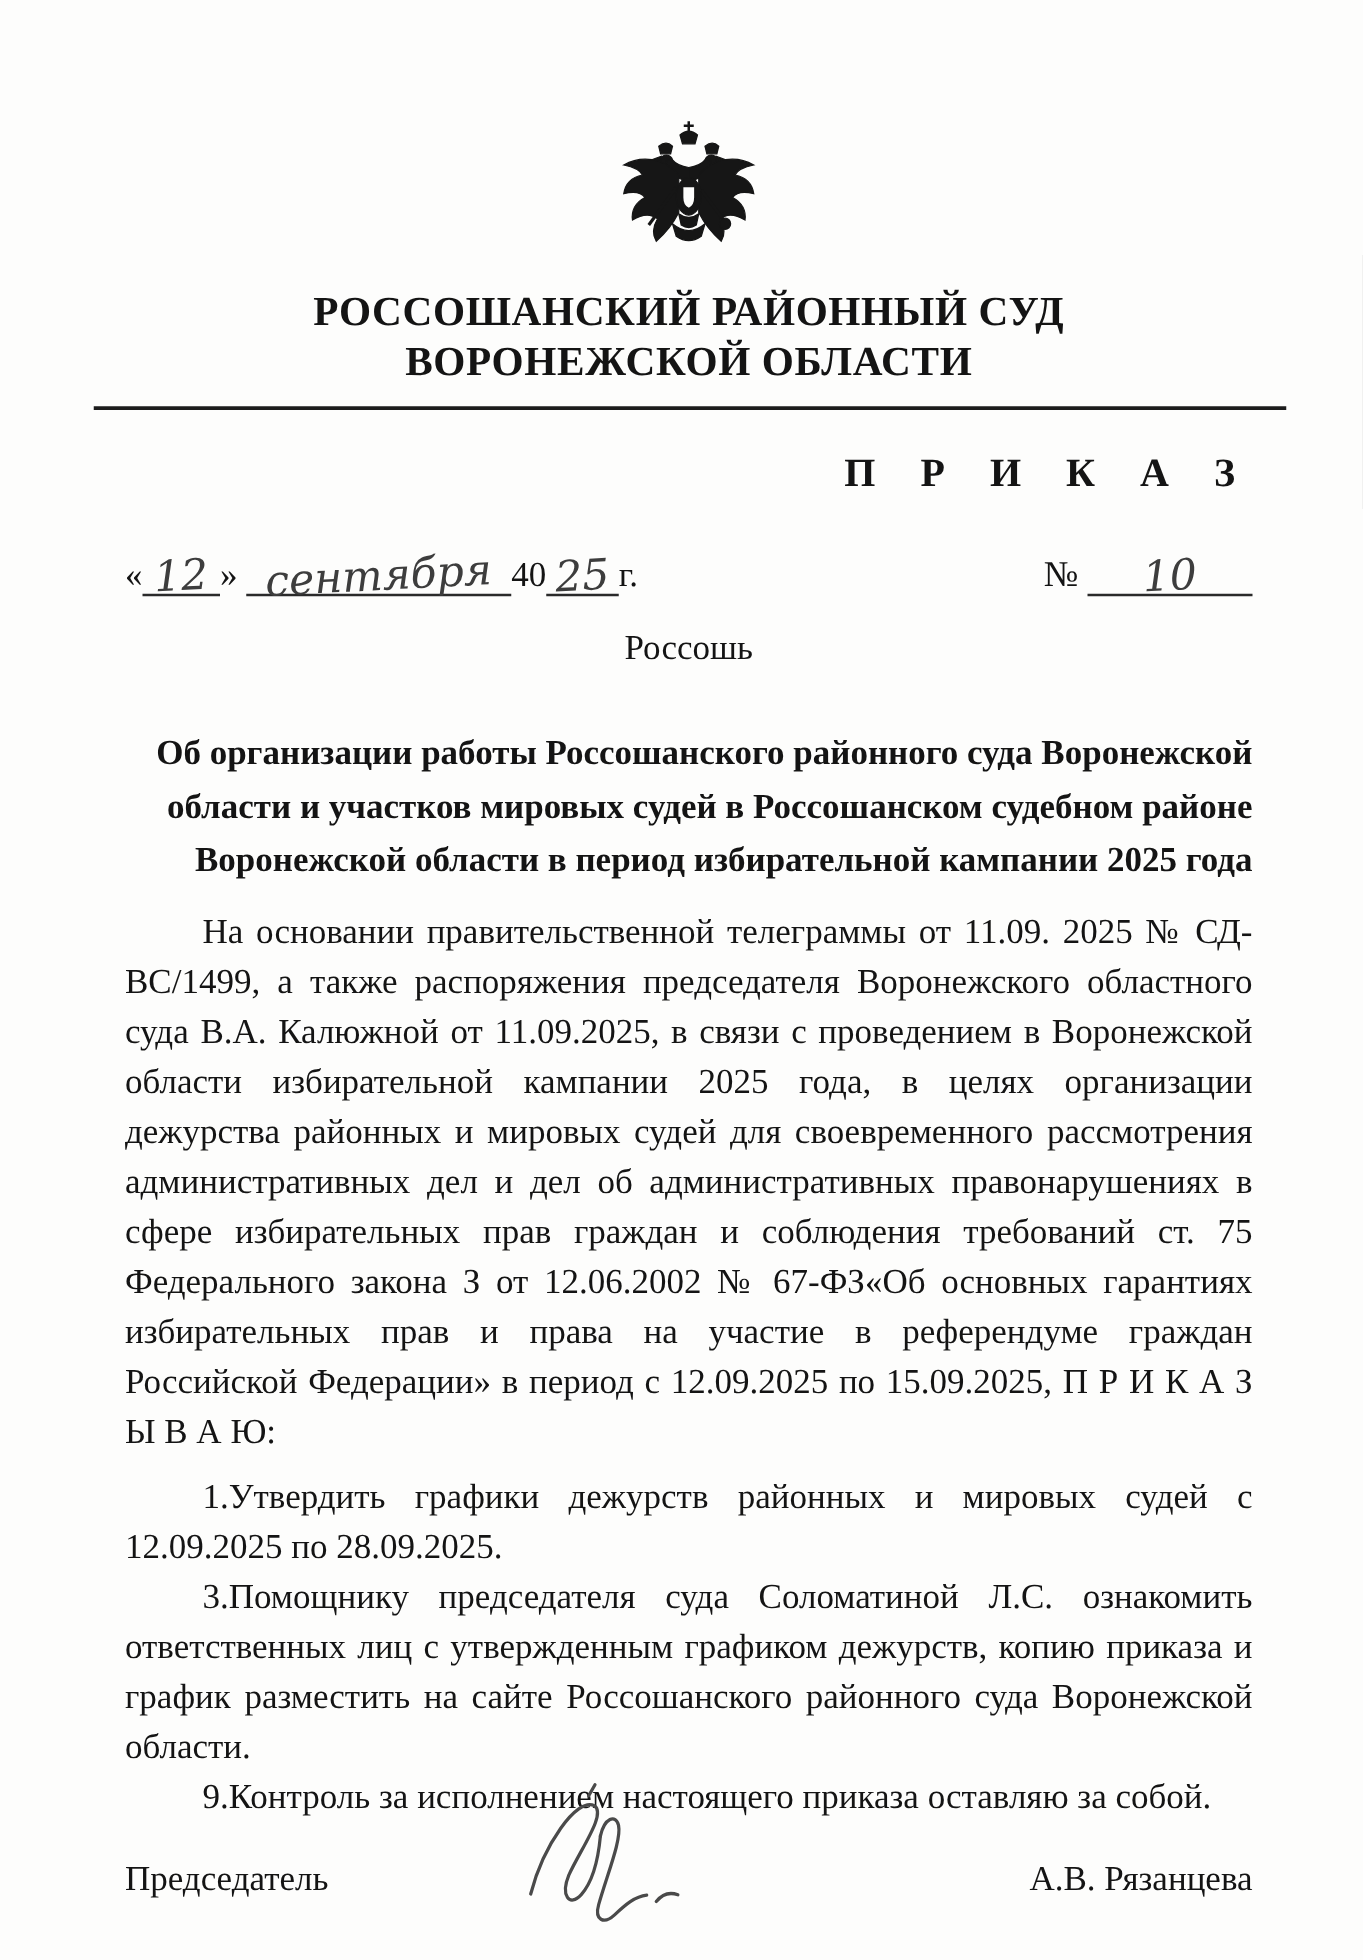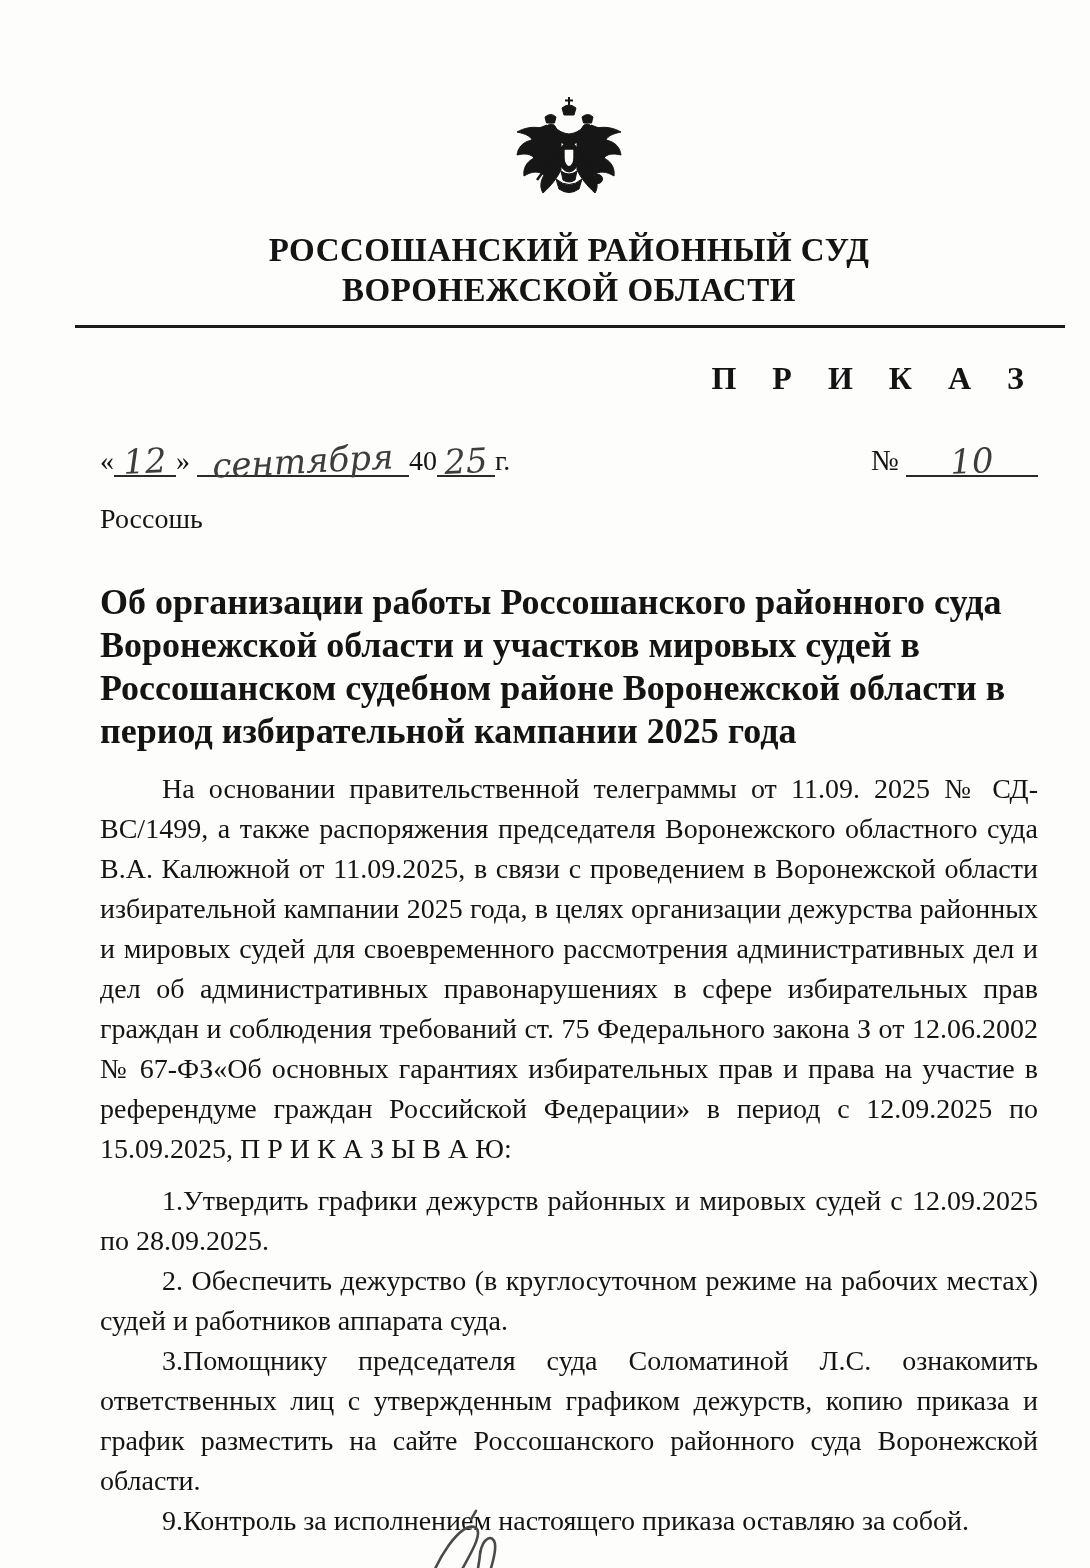--- a/index.html
+++ b/index.html
@@ -2,21 +2,21 @@
 <html><head>
 <meta charset="utf-8">
 <style>
   html,body{margin:0;padding:0;background:#e8e8e8;}
   .page{
     position:relative;
     width:1090px;height:1568px;
     margin:0 auto;
     background:#fdfdfc;
     box-sizing:border-box;
-    padding:96px 52px 0 100px;
+    padding:96px 88px 0 100px;
     font-family:"Liberation Serif","DejaVu Serif",serif;
     color:#141414;
     overflow:hidden;
   }
   .emblem{width:120px;height:112px;margin:0 auto;display:block;}
   .court-name{
     text-align:center;
     font-weight:bold;
     font-size:33px;
     line-height:1.22;
@@ -57,27 +57,28 @@
   .hw{
     display:inline-block;
     font-family:"DejaVu Serif",serif;
     font-style:italic;
     font-size:34px;
     color:#3d3d3d;
     transform:rotate(-3deg) translateY(3px);
   }
   .num-right{white-space:nowrap;font-size:29px;}
   .place{
+    text-align:center;
     font-size:28px;
     margin-top:26px;
   }
   .subject{
-    text-align:left;
+    text-align:right;
     font-weight:bold;
-    font-size:36px;
+    font-size:28px;
     line-height:43px;
     margin-top:46px;
   }
   .body-par{
     font-size:28px;
     line-height:40px;
     text-align:justify;
     text-indent:62px;
     margin:0;
   }
@@ -160,21 +161,20 @@
   </div>
 
   <div class="place">Россошь</div>
 
   <div class="subject">Об  организации работы Россошанского районного суда Воронежской области и участков мировых судей в Россошанском судебном районе Воронежской области в период избирательной кампании 2025 года</div>
 
   <p class="body-par preamble">На основании правительственной телеграммы от 11.09. 2025 № СД-ВС/1499, а также распоряжения председателя Воронежского областного суда В.А. Калюжной от 11.09.2025, в связи с проведением в Воронежской области избирательной кампании 2025 года,  в целях организации дежурства районных и мировых судей для своевременного рассмотрения административных дел и дел об административных правонарушениях в сфере избирательных прав граждан и соблюдения требований ст. 75 Федерального закона З от 12.06.2002 № 67-ФЗ«Об основных гарантиях избирательных прав и права на участие в референдуме граждан Российской Федерации» в период с 12.09.2025 по 15.09.2025, П Р И К А З Ы В А Ю:</p>
 
   <div class="order-items">
     <p class="body-par">1.Утвердить графики  дежурств районных и мировых судей  с 12.09.2025 по 28.09.2025.</p>
-    <p class="body-par">2. Обеспечить дежурство (в круглосуточном режиме на  рабочих местах) судей и работников аппарата суда.</p>
     <p class="body-par">3.Помощнику председателя суда Соломатиной Л.С. ознакомить ответственных лиц с утвержденным  графиком дежурств, копию приказа и график разместить на сайте Россошанского районного суда Воронежской области.</p>
     <p class="body-par">9.Контроль за исполнением настоящего  приказа оставляю за собой.</p>
   </div>
 
   <div class="sign-row">
     <span>Председатель</span>
     <svg class="signature-svg" viewBox="0 0 130 110" xmlns="http://www.w3.org/2000/svg">
       <g fill="none" stroke="#4a4a4a" stroke-width="2.2" stroke-linecap="round" transform="rotate(-6 65 55)">
         <path d="M58 8 l5 -7"></path>
         <path d="M12 70 C24 38 50 8 61 15 C69 21 49 43 39 60 C32 73 37 82 46 74 C57 64 61 46 63 36"></path>

